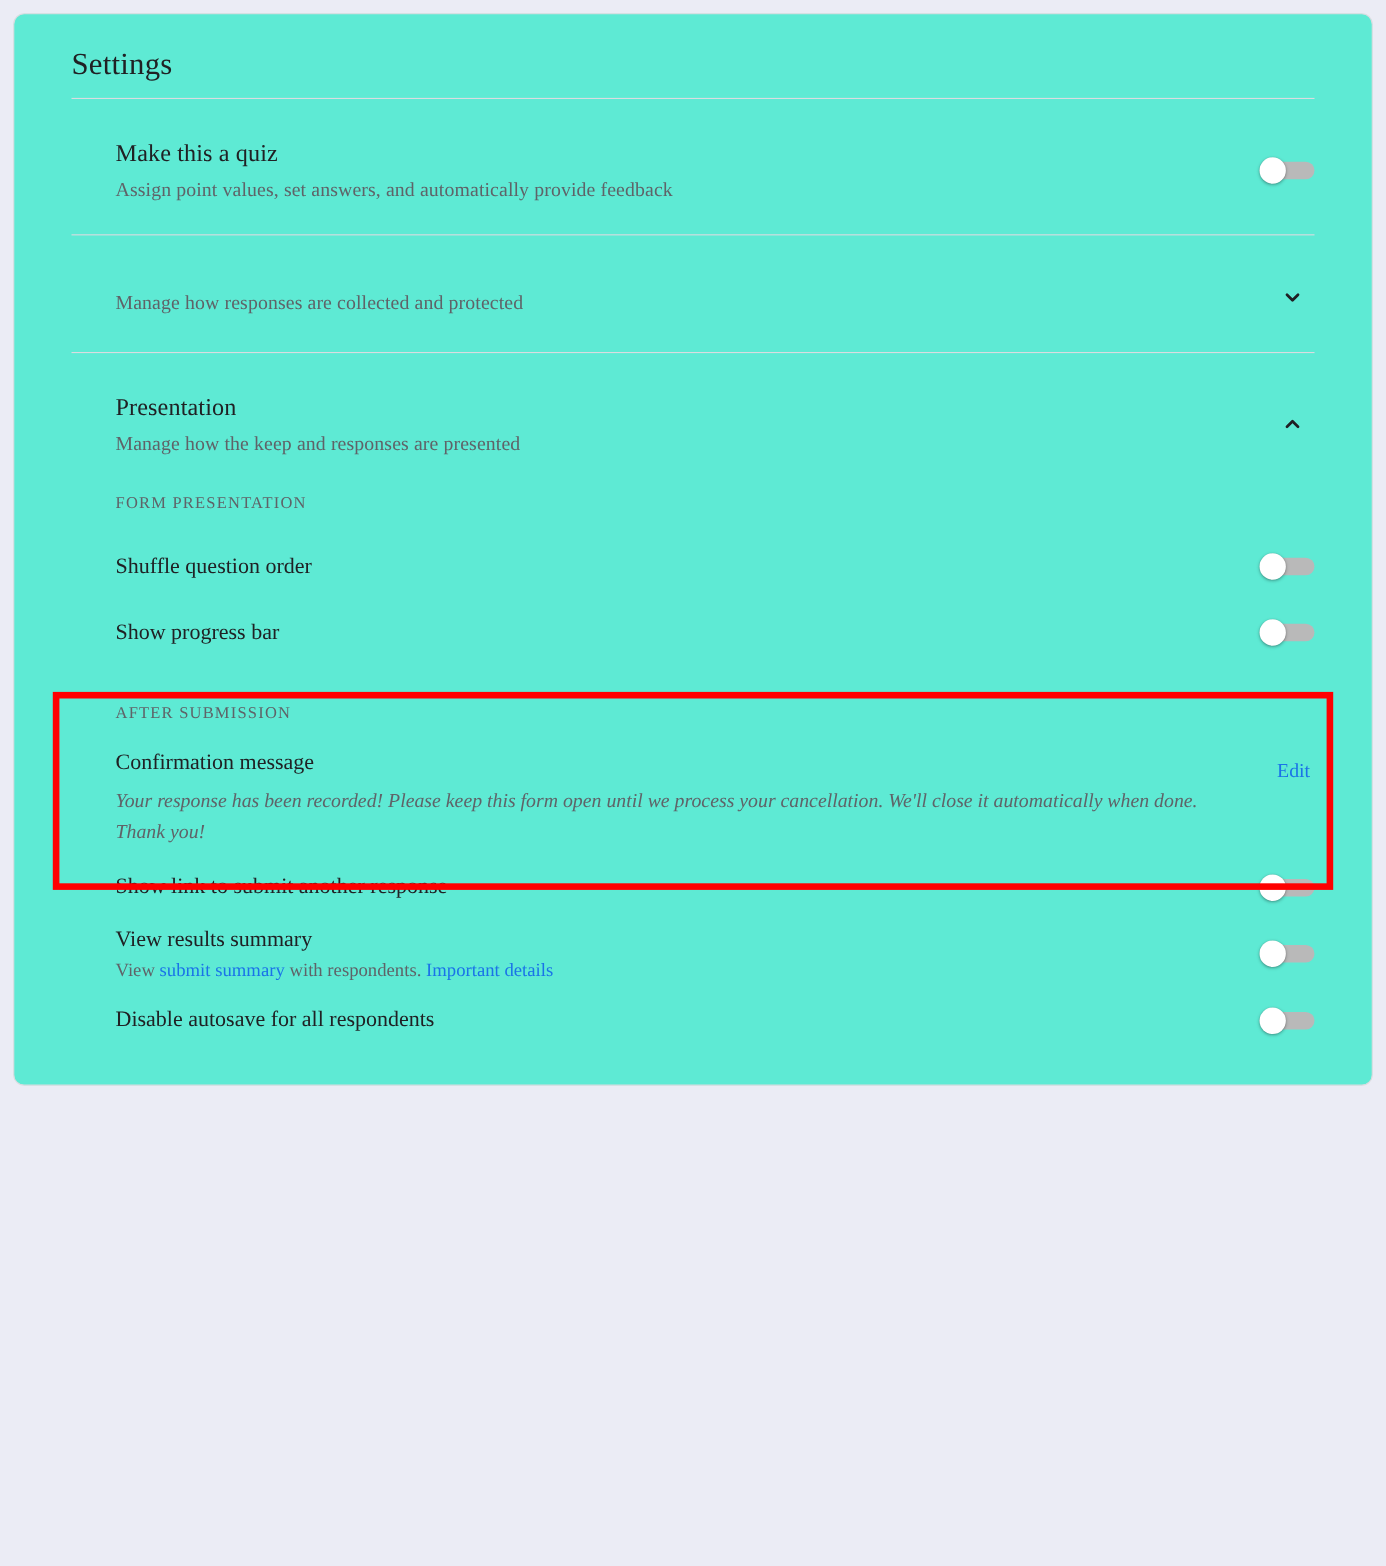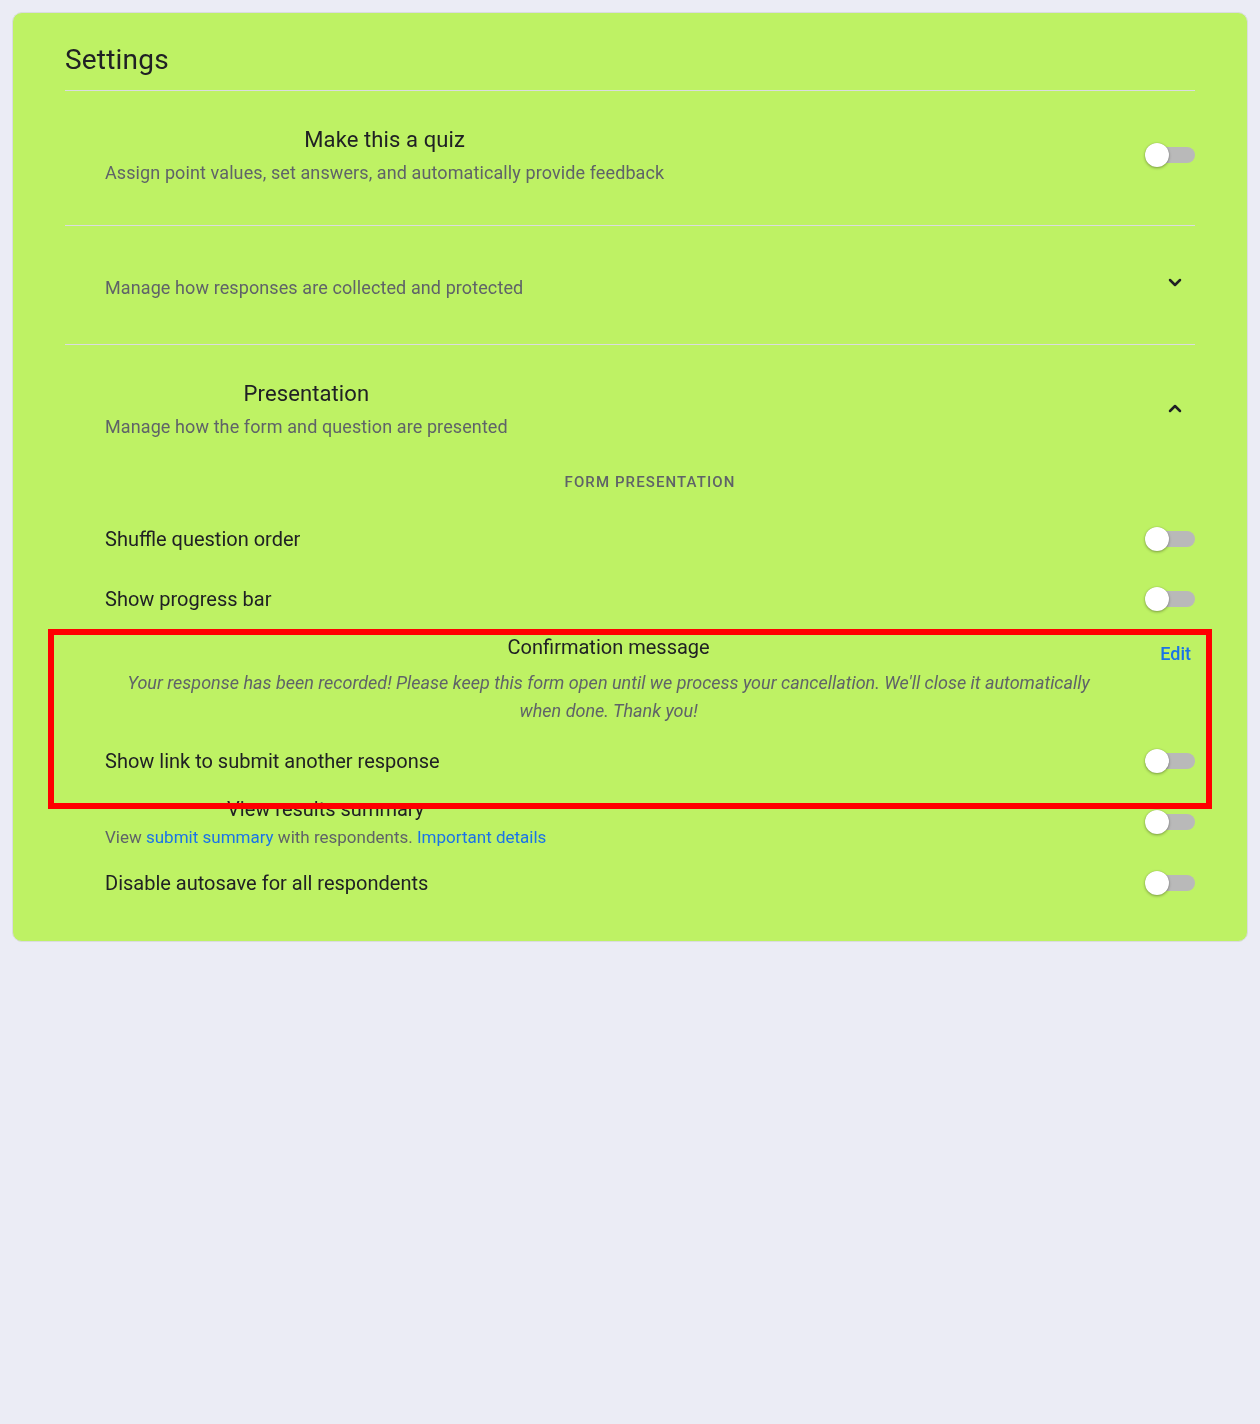--- a/index.html
+++ b/index.html
@@ -4,40 +4,40 @@
 <style>
   * { box-sizing: border-box; margin: 0; padding: 0; }
   body {
     font-family: Roboto, "Helvetica Neue", Arial, sans-serif;
     background: #ebecf5;
     padding: 12px;
     color: #202124;
     width: 1260px;
   }
   .card {
-    background: #bef264;
+    background: #5eead4;
     border: 1px solid #dadce0;
     border-radius: 10px;
     padding: 30px 52px 28px 52px;
+    font-family: Liberation Serif, serif;
   }
   .page-title {
     font-size: 28px;
     letter-spacing: .2px;
     color: #202124;
     margin-bottom: 14px;
   }
   .hr-full {
     border: none;
     border-top: 1px solid #dadce0;
     margin: 0 0 0 0;
   }
   .section {
-    padding: 36px 0 42px 0;
+    padding: 36px 0 30px 0;
     border-bottom: 1px solid #dadce0;
-    text-align: center;
   }
   .section:last-child { border-bottom: none; padding-bottom: 0; }
   .section-inner {
     padding-left: 40px;
     padding-right: 0;
   }
   .section-row {
     display: flex;
     align-items: center;
     justify-content: space-between;
@@ -172,21 +172,21 @@
               <path d="M7 10l5 5 5-5" fill="none" stroke="#202124" stroke-width="2.5" stroke-linecap="round" stroke-linejoin="round"></path>
             </svg>
       </div>
     </div>
   </div>
 
   <div class="section">
     <div class="section-inner section-row">
       <div>
         <div class="section-title">Presentation</div>
-        <div class="section-sub">Manage how the form and question are presented</div>
+        <div class="section-sub">Manage how the keep and responses are presented</div>
       </div>
       <div class="chevron">
         <svg viewBox="0 0 24 24" width="24" height="24">
               <path d="M7 14l5-5 5 5" fill="none" stroke="#202124" stroke-width="2.5" stroke-linecap="round" stroke-linejoin="round"></path>
             </svg>
       </div>
     </div>
 
     <div class="sub-group">
 
@@ -202,20 +202,21 @@
 
       <div class="option-row">
         <div class="option-title">Show progress bar</div>
         <div class="toggle">
           <div class="track"></div>
               <div class="thumb"></div>
         </div>
       </div>
 
       <div id="after-subm-anchor"></div>
+      <div class="group-label">AFTER SUBMISSION</div>
 
       <div class="option-row" style="align-items:flex-start;">
         <div style="flex:1 1 auto; padding-right:20px;">
           <div class="option-title">Confirmation message</div>
           <div class="option-sub-italic">Your response has been recorded! Please keep this form open until we process your cancellation. We'll close it automatically when done. Thank you!</div>
         </div>
         <div class="edit-link">Edit</div>
       </div>
       <div id="after-subm-end-anchor"></div>
 

